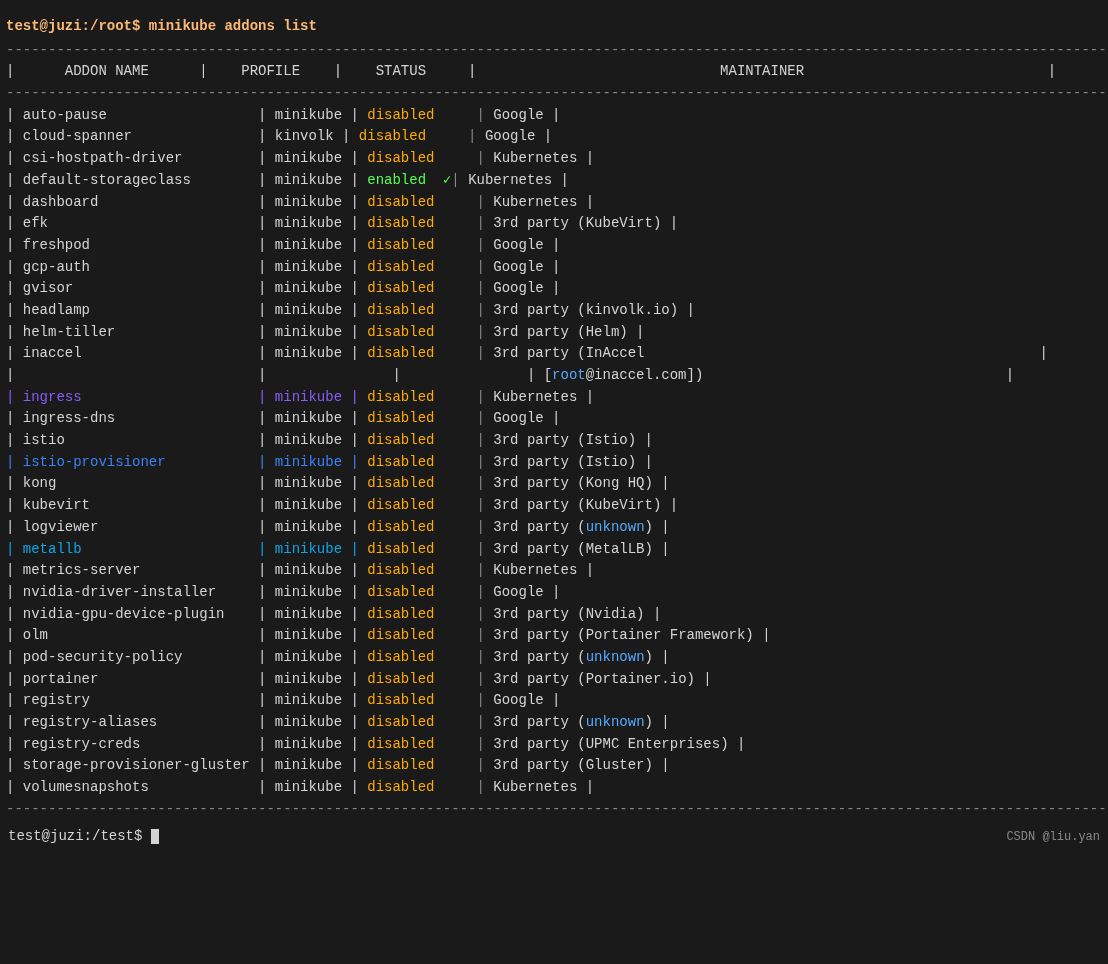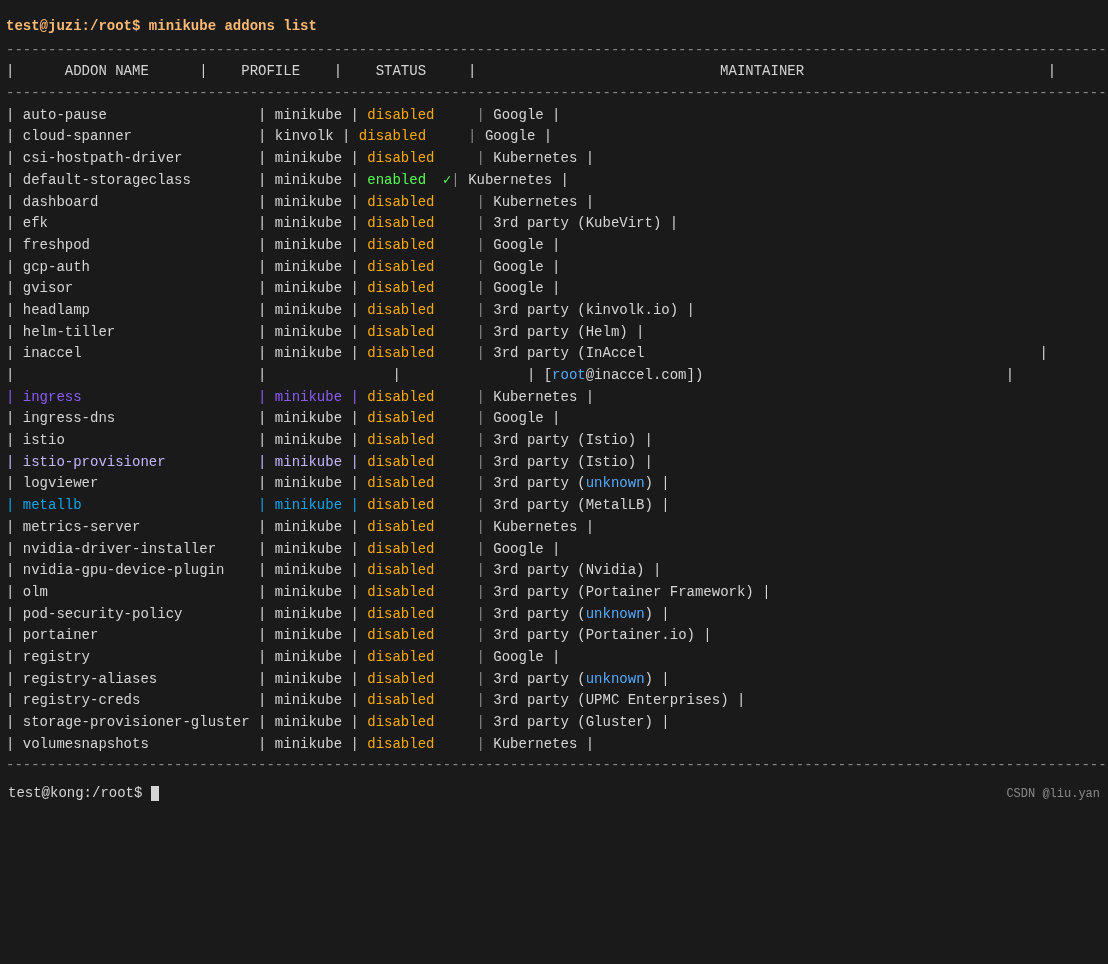--- a/index.html
+++ b/index.html
@@ -71,39 +71,41 @@
       <div class="row"><span style="color:#d4d4d4">| gcp-auth                    | minikube | </span><span style="color:#ffaa00">disabled     </span><span style="color:#888">| </span><span style="color:#d4d4d4">Google</span><span style="color:#d4d4d4"> |</span></div>
       <div class="row"><span style="color:#d4d4d4">| gvisor                      | minikube | </span><span style="color:#ffaa00">disabled     </span><span style="color:#888">| </span><span style="color:#d4d4d4">Google</span><span style="color:#d4d4d4"> |</span></div>
       <div class="row"><span style="color:#d4d4d4">| headlamp                    | minikube | </span><span style="color:#ffaa00">disabled     </span><span style="color:#888">| </span><span style="color:#d4d4d4">3rd party (kinvolk.io)</span><span style="color:#d4d4d4"> |</span></div>
       <div class="row"><span style="color:#d4d4d4">| helm-tiller                 | minikube | </span><span style="color:#ffaa00">disabled     </span><span style="color:#888">| </span><span style="color:#d4d4d4">3rd party (Helm)</span><span style="color:#d4d4d4"> |</span></div>
       <div class="row"><span style="color:#d4d4d4">| inaccel                     | minikube | </span><span style="color:#ffaa00">disabled     </span><span style="color:#888">| </span><span style="color:#d4d4d4">3rd party (InAccel                                               |</span></div>
       <div class="row"><span style="color:#d4d4d4">|                             |               |               | [</span><span style="color:#55aaff">root</span><span style="color:#d4d4d4">@inaccel.com])                                    |</span></div>
       <div class="row"></div>
       <div class="row"><span style="color:#8b5cf6">| ingress                     | minikube | </span><span style="color:#ffaa00">disabled     </span><span style="color:#888">| </span><span style="color:#d4d4d4">Kubernetes</span><span style="color:#d4d4d4"> |</span></div>
       <div class="row"><span style="color:#d4d4d4">| ingress-dns                 | minikube | </span><span style="color:#ffaa00">disabled     </span><span style="color:#888">| </span><span style="color:#d4d4d4">Google</span><span style="color:#d4d4d4"> |</span></div>
       <div class="row"><span style="color:#d4d4d4">| istio                       | minikube | </span><span style="color:#ffaa00">disabled     </span><span style="color:#888">| </span><span style="color:#d4d4d4">3rd party (Istio)</span><span style="color:#d4d4d4"> |</span></div>
-      <div class="row"><span style="color:#c4b5fd">| istio-provisioner           | minikube | </span><span style="color:#ffaa00">disabled     </span><span style="color:#888">| </span><span style="color:#d4d4d4">3rd party (Istio)</span><span style="color:#d4d4d4"> |</span></div>
+      <div class="row"><span style="color:#3b82f6">| istio-provisioner           | minikube | </span><span style="color:#ffaa00">disabled     </span><span style="color:#888">| </span><span style="color:#d4d4d4">3rd party (Istio)</span><span style="color:#d4d4d4"> |</span></div>
+      <div class="row"><span style="color:#d4d4d4">| kong                        | minikube | </span><span style="color:#ffaa00">disabled     </span><span style="color:#888">| </span><span style="color:#d4d4d4">3rd party (Kong HQ)</span><span style="color:#d4d4d4"> |</span></div>
+      <div class="row"><span style="color:#d4d4d4">| kubevirt                    | minikube | </span><span style="color:#ffaa00">disabled     </span><span style="color:#888">| </span><span style="color:#d4d4d4">3rd party (KubeVirt)</span><span style="color:#d4d4d4"> |</span></div>
       <div class="row"><span style="color:#d4d4d4">| logviewer                   | minikube | </span><span style="color:#ffaa00">disabled     </span><span style="color:#888">| </span><span style="color:#d4d4d4">3rd party (</span><span style="color:#55aaff">unknown</span><span style="color:#d4d4d4">)</span><span style="color:#d4d4d4"> |</span></div>
       <div class="row"><span style="color:#0ea5e9">| metallb                     | minikube | </span><span style="color:#ffaa00">disabled     </span><span style="color:#888">| </span><span style="color:#d4d4d4">3rd party (MetalLB)</span><span style="color:#d4d4d4"> |</span></div>
       <div class="row"><span style="color:#d4d4d4">| metrics-server              | minikube | </span><span style="color:#ffaa00">disabled     </span><span style="color:#888">| </span><span style="color:#d4d4d4">Kubernetes</span><span style="color:#d4d4d4"> |</span></div>
       <div class="row"><span style="color:#d4d4d4">| nvidia-driver-installer     | minikube | </span><span style="color:#ffaa00">disabled     </span><span style="color:#888">| </span><span style="color:#d4d4d4">Google</span><span style="color:#d4d4d4"> |</span></div>
       <div class="row"><span style="color:#d4d4d4">| nvidia-gpu-device-plugin    | minikube | </span><span style="color:#ffaa00">disabled     </span><span style="color:#888">| </span><span style="color:#d4d4d4">3rd party (Nvidia)</span><span style="color:#d4d4d4"> |</span></div>
       <div class="row"><span style="color:#d4d4d4">| olm                         | minikube | </span><span style="color:#ffaa00">disabled     </span><span style="color:#888">| </span><span style="color:#d4d4d4">3rd party (Portainer Framework)</span><span style="color:#d4d4d4"> |</span></div>
       <div class="row"><span style="color:#d4d4d4">| pod-security-policy         | minikube | </span><span style="color:#ffaa00">disabled     </span><span style="color:#888">| </span><span style="color:#d4d4d4">3rd party (</span><span style="color:#55aaff">unknown</span><span style="color:#d4d4d4">)</span><span style="color:#d4d4d4"> |</span></div>
       <div class="row"><span style="color:#d4d4d4">| portainer                   | minikube | </span><span style="color:#ffaa00">disabled     </span><span style="color:#888">| </span><span style="color:#d4d4d4">3rd party (Portainer.io)</span><span style="color:#d4d4d4"> |</span></div>
       <div class="row"><span style="color:#d4d4d4">| registry                    | minikube | </span><span style="color:#ffaa00">disabled     </span><span style="color:#888">| </span><span style="color:#d4d4d4">Google</span><span style="color:#d4d4d4"> |</span></div>
       <div class="row"><span style="color:#d4d4d4">| registry-aliases            | minikube | </span><span style="color:#ffaa00">disabled     </span><span style="color:#888">| </span><span style="color:#d4d4d4">3rd party (</span><span style="color:#55aaff">unknown</span><span style="color:#d4d4d4">)</span><span style="color:#d4d4d4"> |</span></div>
       <div class="row"><span style="color:#d4d4d4">| registry-creds              | minikube | </span><span style="color:#ffaa00">disabled     </span><span style="color:#888">| </span><span style="color:#d4d4d4">3rd party (UPMC Enterprises)</span><span style="color:#d4d4d4"> |</span></div>
       <div class="row"><span style="color:#d4d4d4">| storage-provisioner-gluster | minikube | </span><span style="color:#ffaa00">disabled     </span><span style="color:#888">| </span><span style="color:#d4d4d4">3rd party (Gluster)</span><span style="color:#d4d4d4"> |</span></div>
       <div class="row"><span style="color:#d4d4d4">| volumesnapshots             | minikube | </span><span style="color:#ffaa00">disabled     </span><span style="color:#888">| </span><span style="color:#d4d4d4">Kubernetes</span><span style="color:#d4d4d4"> |</span></div>
       <div class="row"><span style="color:#888">-------------------------------------------------------------------------------------------------------------------------------------</span></div>
     </div>
   <div class="bottom-bar">
     <div>
-      <span>test@kong:/root$ </span><span class="cursor"></span>
+      <span>test@juzi:/test$ </span><span class="cursor"></span>
     </div>
     <div class="watermark">CSDN @liu.yan</div>
   </div>
 </div>
 
 <style>
 
 .row {
   font-family: 'Courier New', Courier, monospace;
   font-size: 14px;

